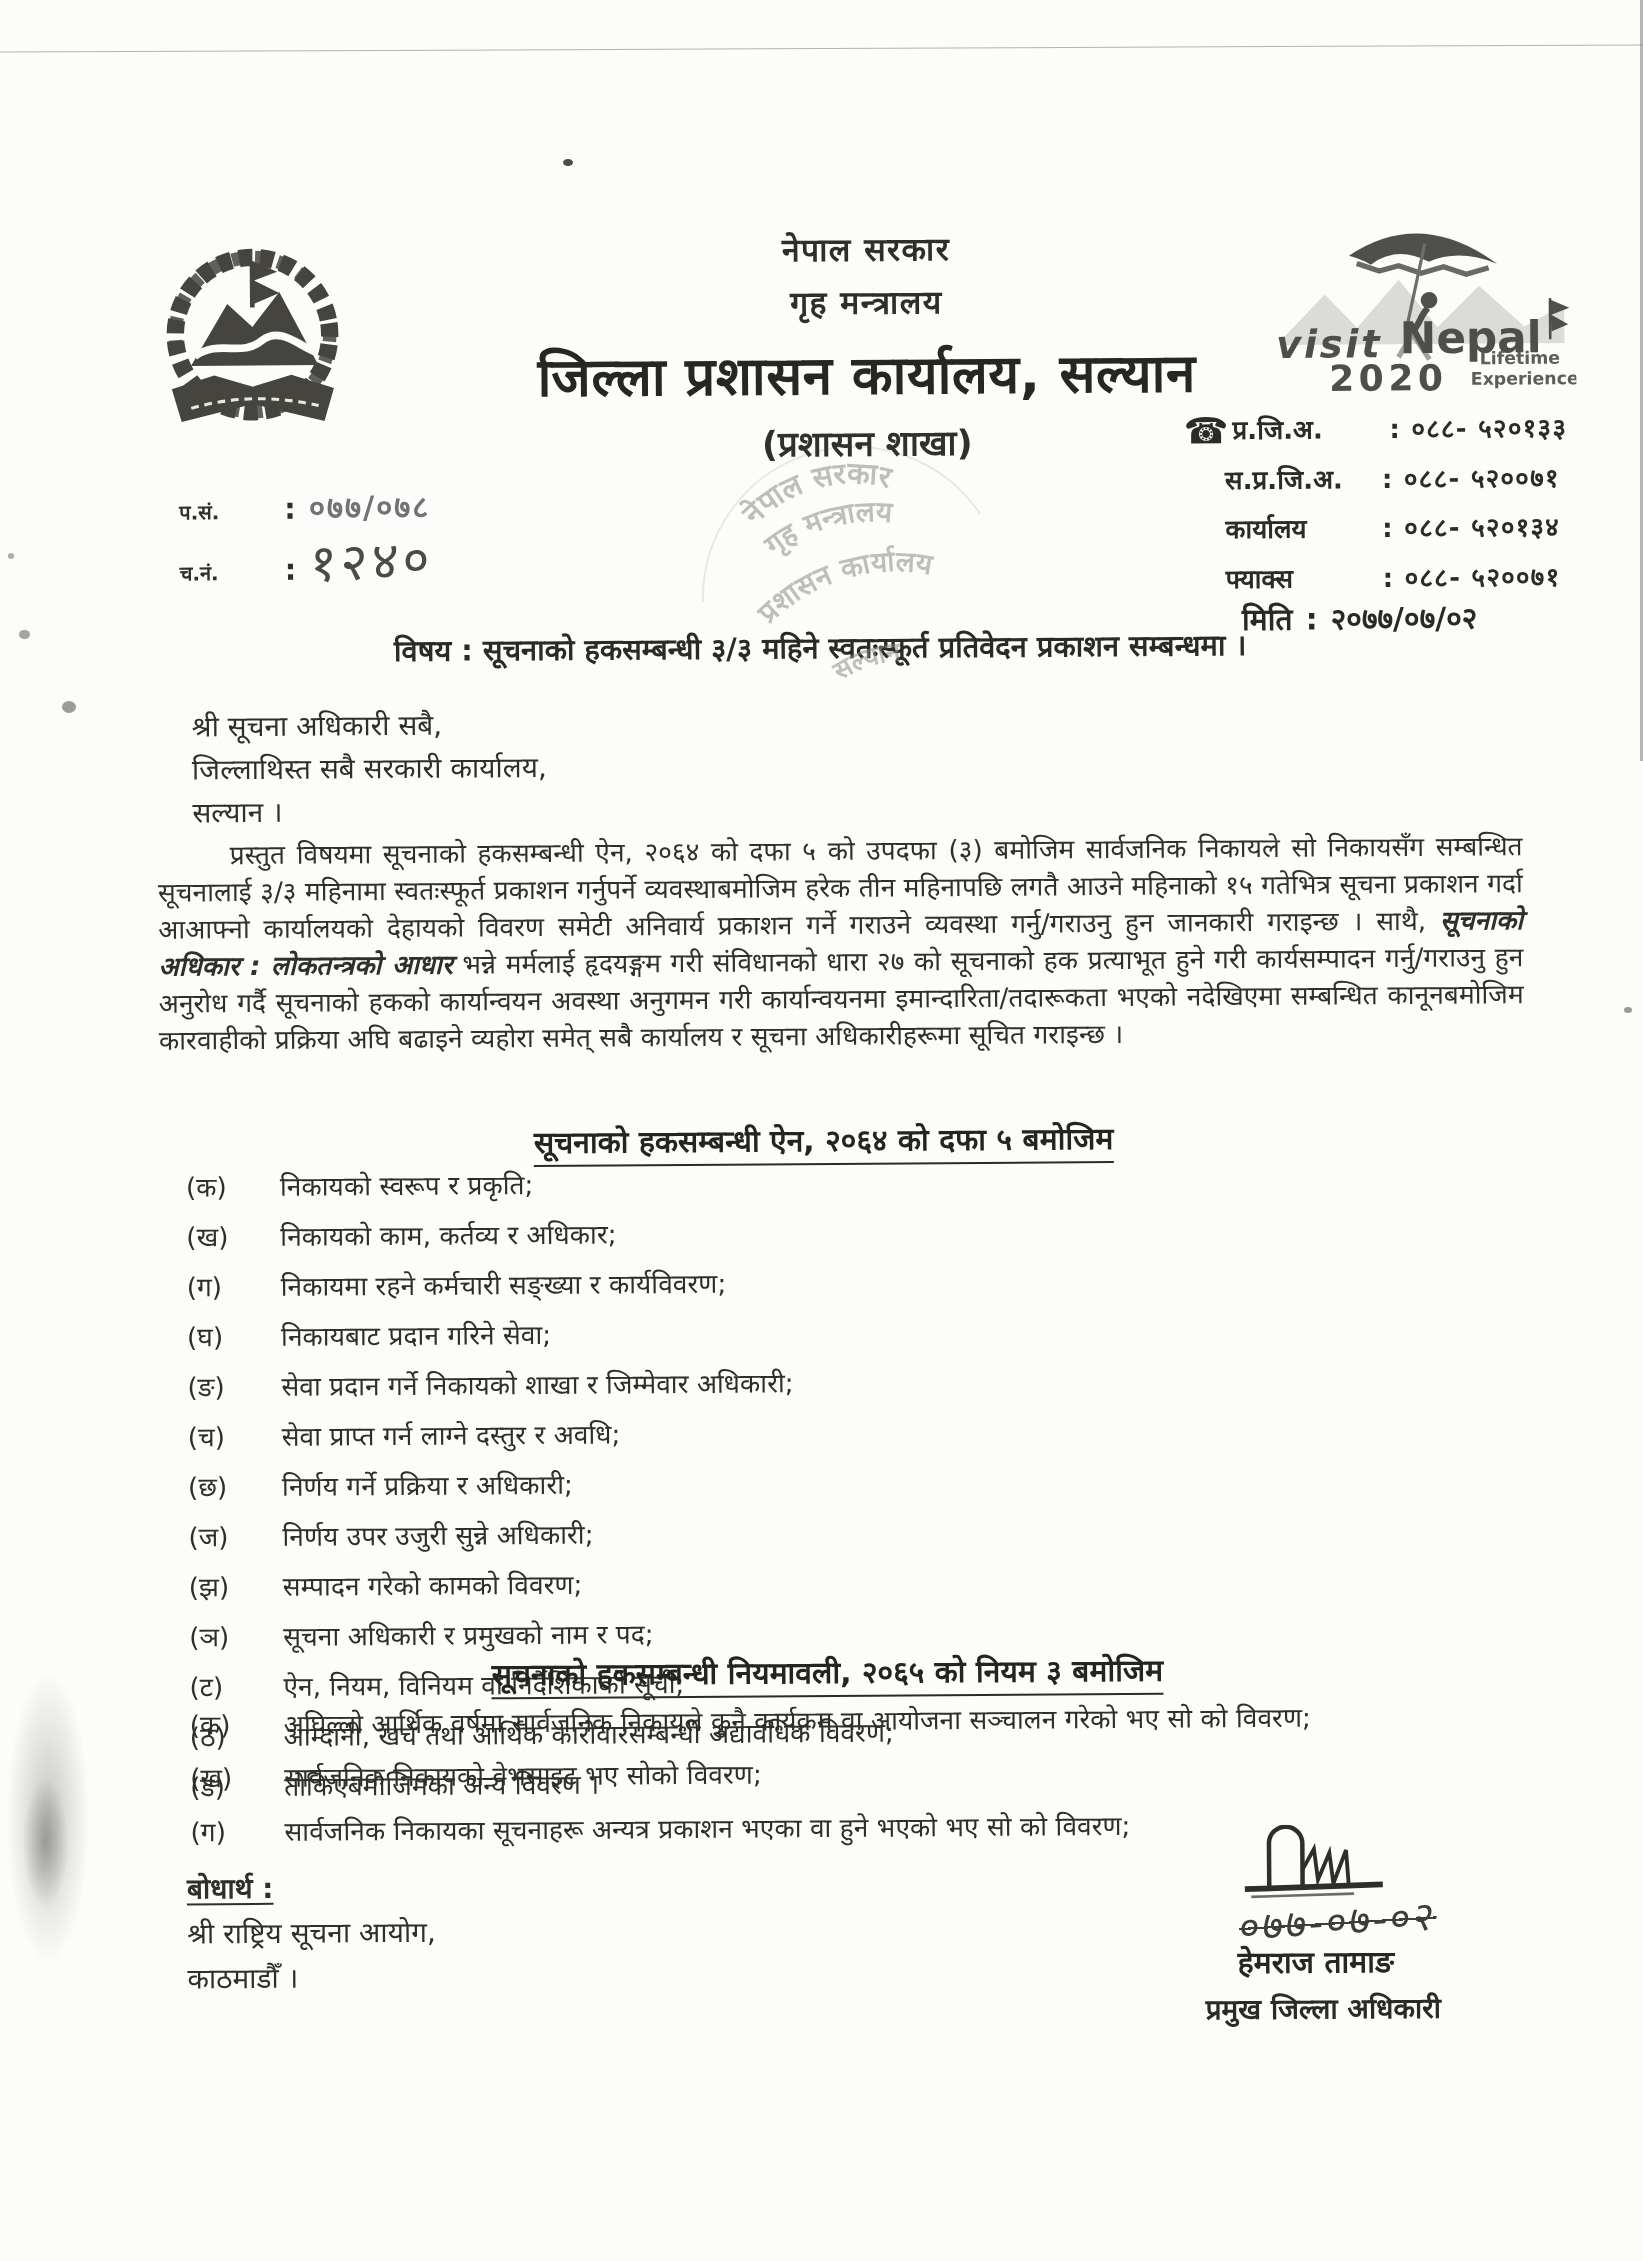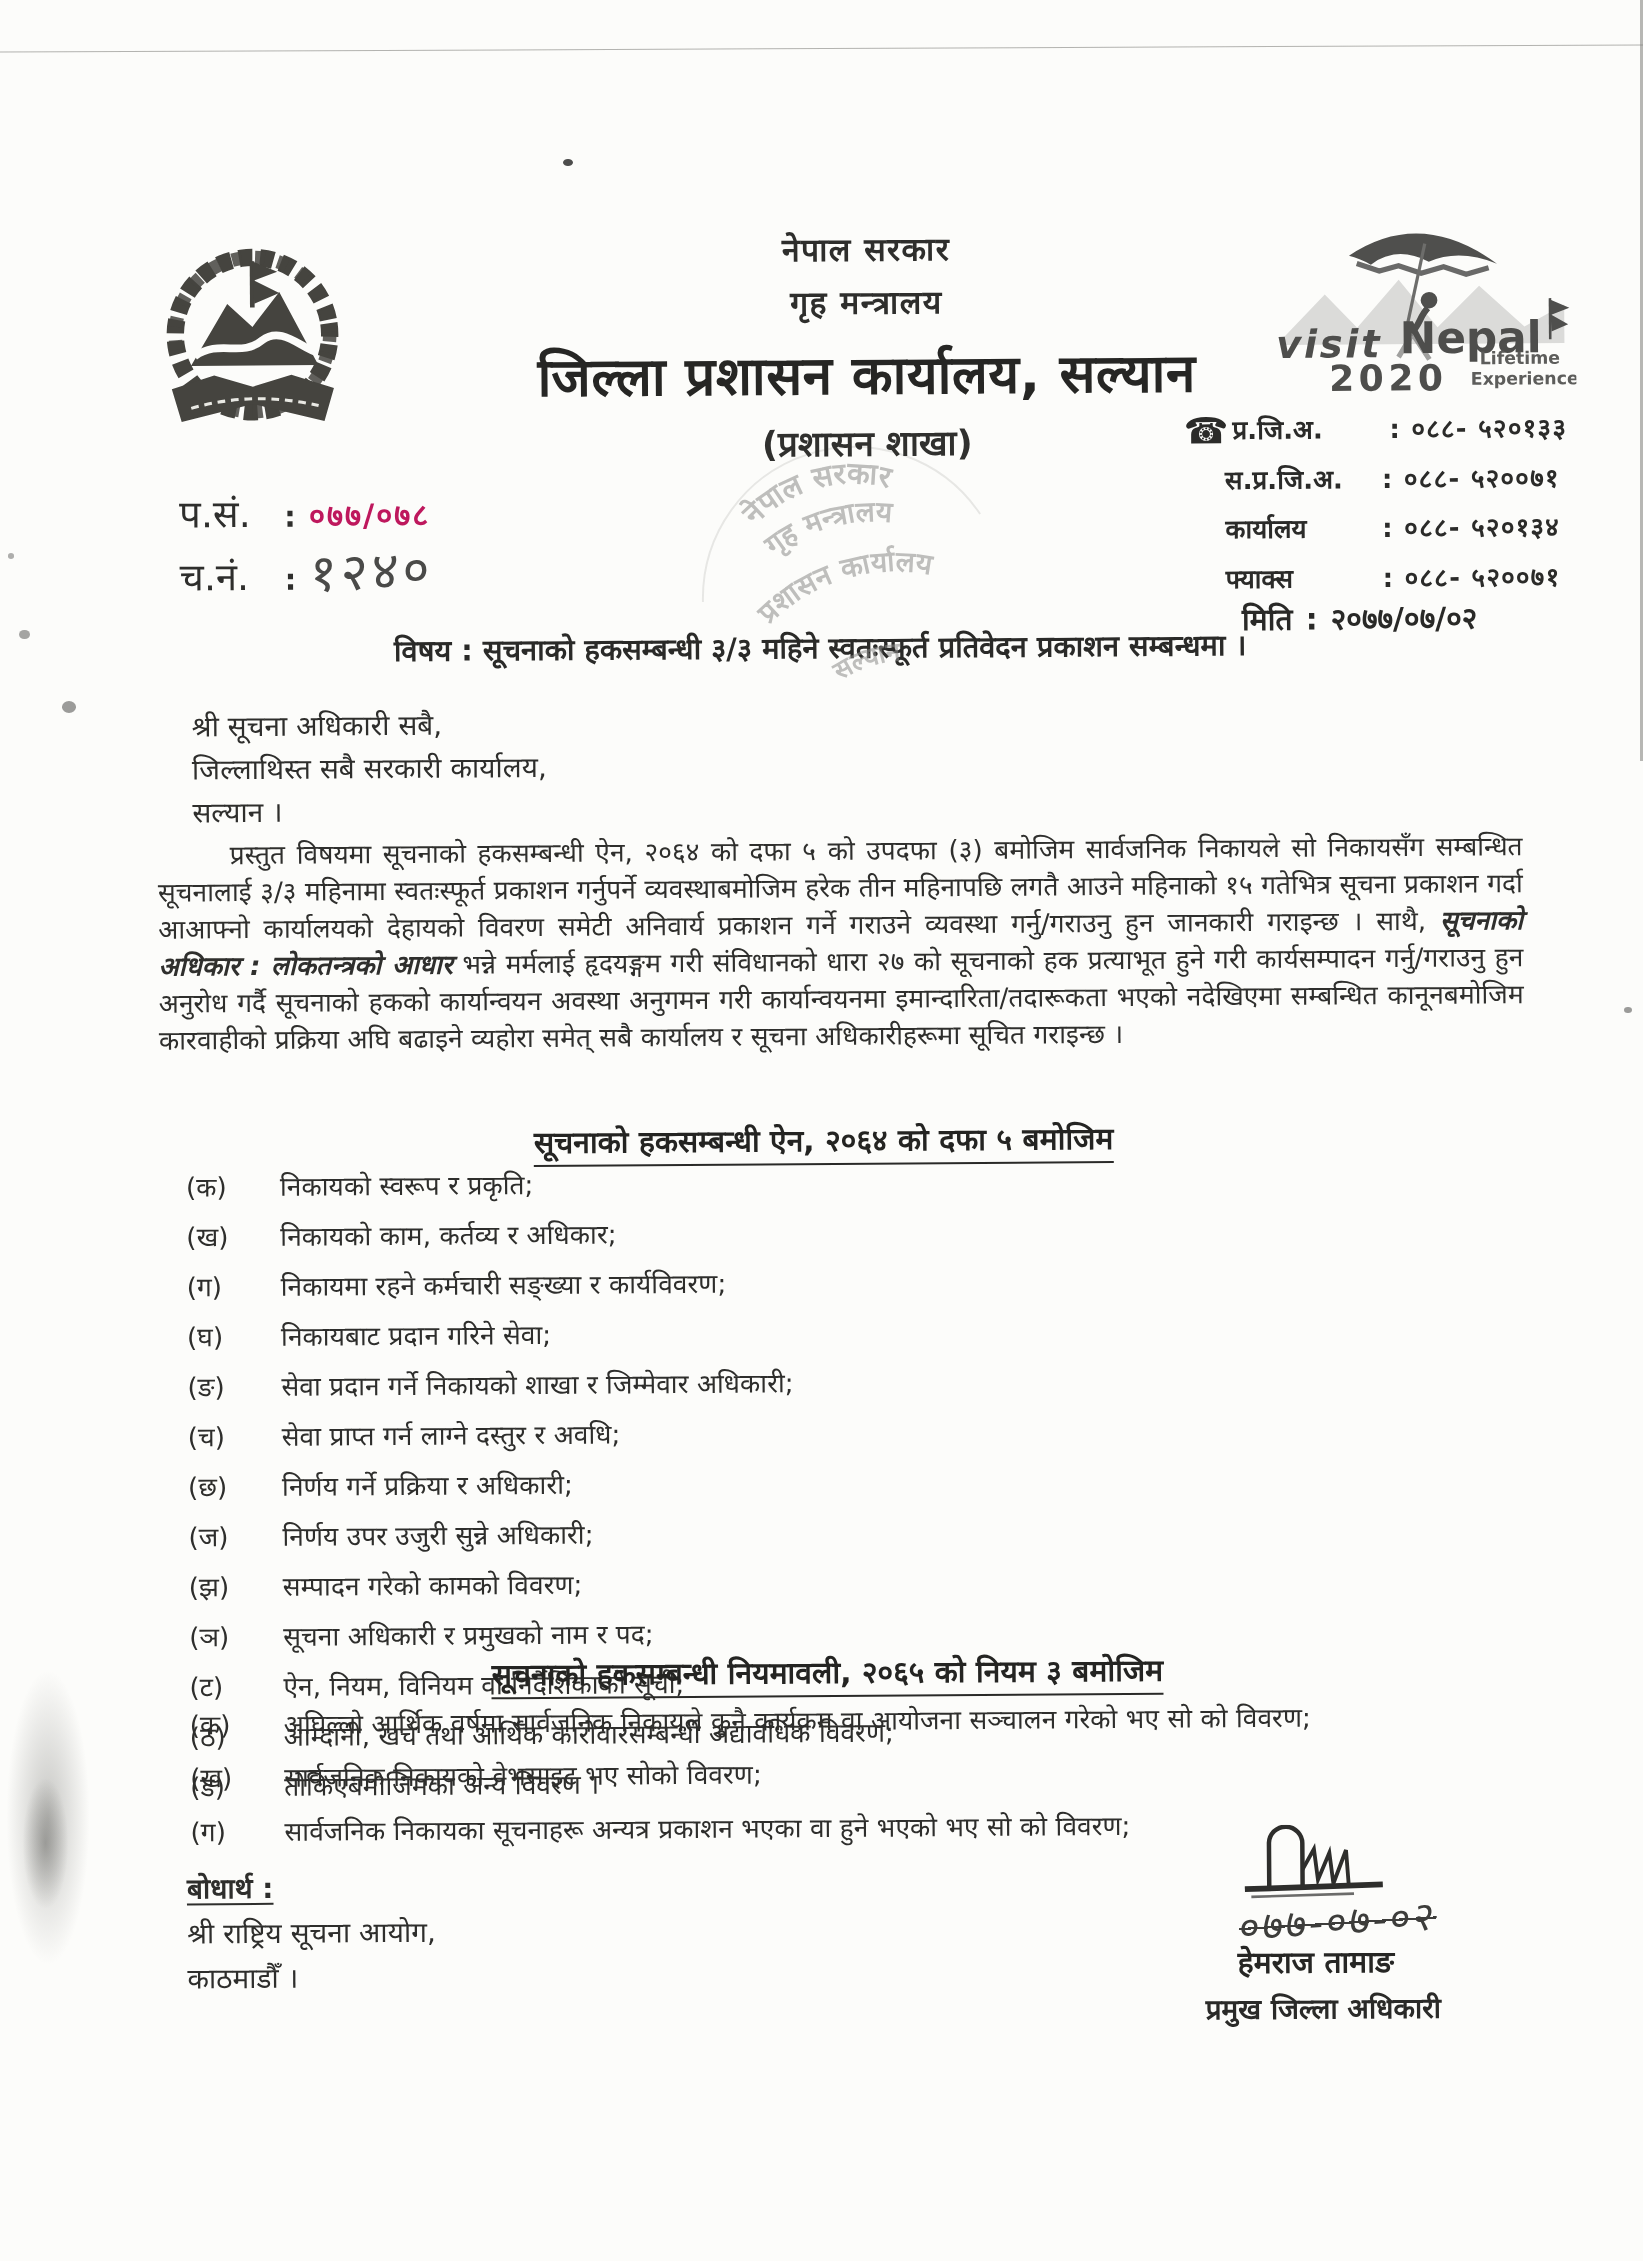--- a/index.html
+++ b/index.html
@@ -32,23 +32,23 @@
   .c-label{min-width:153px;}
   .c-label.noicon{margin-left:41px;min-width:153px;}
   .c-sep{margin:0 11.6px 0 3.9px;}
   .c-val{letter-spacing:1.3px;}
   .dateline{position:absolute;left:1244px;top:601px;font-size:30px;font-weight:700;color:#29292700;color:#292927;}
   .dateline .c-sep{margin:0 13px;}
 
   
   .refs{position:absolute;left:182px;top:482px;}
   .r-row{display:flex;align-items:baseline;}
-  .r-label{font-size:38px;font-weight:400;min-width:92px;}
+  .r-label{font-size:20px;font-weight:700;min-width:92px;}
   .r-sep{font-size:29px;font-weight:600;margin:0 13px;}
-  .r-val{font-size:31px;font-weight:600;letter-spacing:1.9px;color:#be185d;}
+  .r-val{font-size:31px;font-weight:600;letter-spacing:1.9px;color:#737373;}
   .r-val.hand{font-size:52px;font-weight:400;color:#4a4a48;transform:rotate(-2deg) skewX(-4deg);display:inline-block;letter-spacing:3.9px;line-height:52px;}
   .r-row+.r-row{margin-top:7.7px;}
 
   
   .subject{position:absolute;left:0;top:627px;width:1644px;text-align:center;font-size:29px;font-weight:600;color:#2a2a28;}
 
   
   .addr{position:absolute;left:193px;top:701px;font-size:28px;line-height:43px;color:#2e2e2c;}
 
   

